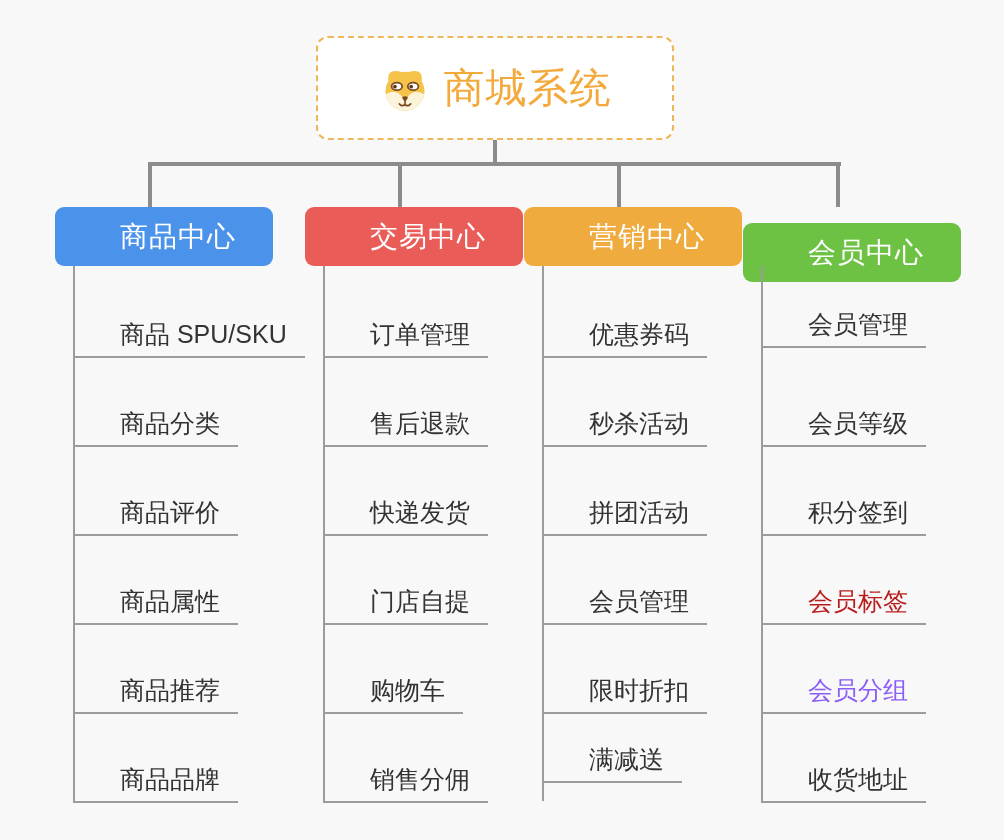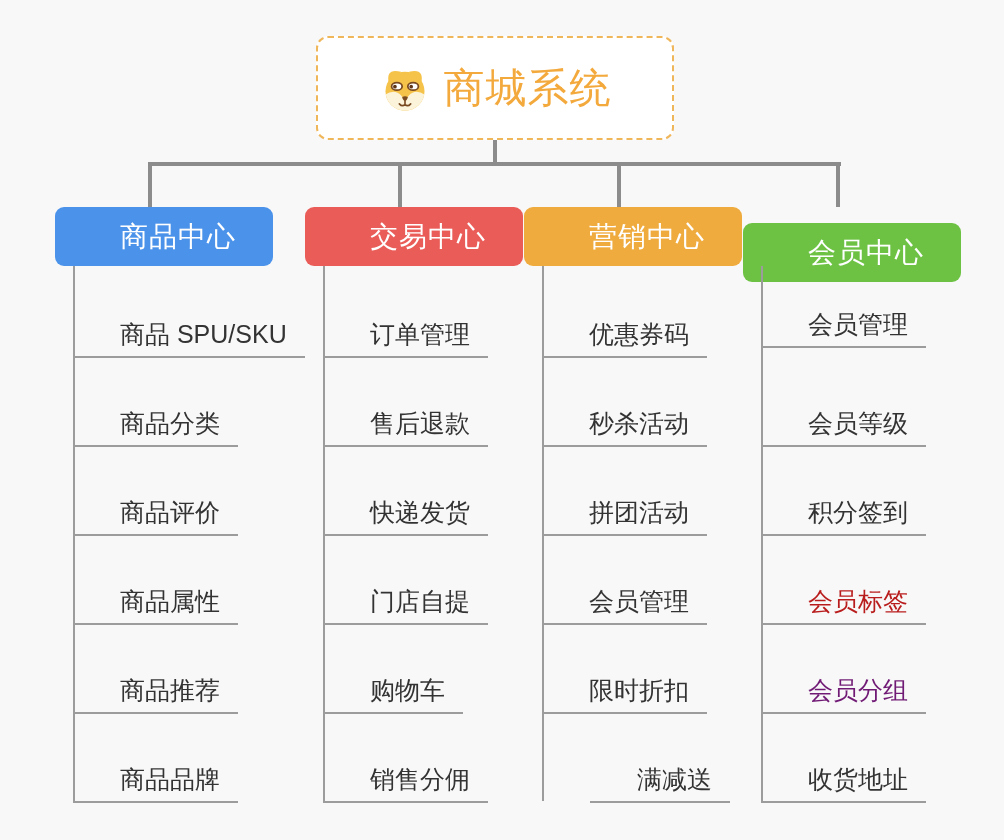--- a/index.html
+++ b/index.html
@@ -150,28 +150,28 @@
     <div class="conn conn-drop" style="background: rgb(140, 140, 140);"></div>
     <div class="branch-header" style="background: rgb(239, 171, 62);">
       <span class="branch-label">营销中心</span>
     </div>
     <div class="spine" style="background: rgb(156, 156, 156);"></div>
   <div class="leaf" style="top: 111px; border-bottom-color: rgb(156, 156, 156); color: rgb(51, 51, 51);">优惠券码</div>
       <div class="leaf" style="top: 200px; border-bottom-color: rgb(156, 156, 156); color: rgb(51, 51, 51);">秒杀活动</div>
       <div class="leaf" style="top: 289px; border-bottom-color: rgb(156, 156, 156); color: rgb(51, 51, 51);">拼团活动</div>
       <div class="leaf" style="top: 378px; border-bottom-color: rgb(156, 156, 156); color: rgb(51, 51, 51);">会员管理</div>
       <div class="leaf" style="top: 467px; border-bottom-color: rgb(156, 156, 156); color: rgb(51, 51, 51);">限时折扣</div>
-      <div class="leaf" style="top: 556px; border-bottom-color: rgb(156, 156, 156); color: rgb(51, 51, 51); margin-left: 48px;">满减送</div>
+      <div class="leaf" style="top: 536px; border-bottom-color: rgb(156, 156, 156); color: rgb(51, 51, 51);">满减送</div>
     </div>
     <div class="branch-col" style="left: 743px;">
     <div class="conn conn-drop" style="background: rgb(140, 140, 140);"></div>
     <div class="branch-header" style="background: rgb(109, 194, 68); margin-top: 16px;">
       <span class="branch-label">会员中心</span>
     </div>
     <div class="spine" style="background: rgb(156, 156, 156);"></div>
   <div class="leaf" style="top: 101px; border-bottom-color: rgb(156, 156, 156); color: rgb(51, 51, 51);">会员管理</div>
       <div class="leaf" style="top: 200px; border-bottom-color: rgb(156, 156, 156); color: rgb(51, 51, 51);">会员等级</div>
       <div class="leaf" style="top: 289px; border-bottom-color: rgb(156, 156, 156); color: rgb(51, 51, 51);">积分签到</div>
       <div class="leaf" style="top: 378px; border-bottom-color: rgb(156, 156, 156); color: #b91c1c;">会员标签</div>
-      <div class="leaf" style="top: 467px; border-bottom-color: rgb(156, 156, 156); color: #701a75;">会员分组</div>
+      <div class="leaf" style="top: 467px; border-bottom-color: rgb(156, 156, 156); color: #8b5cf6;">会员分组</div>
       <div class="leaf" style="top: 556px; border-bottom-color: rgb(156, 156, 156); color: rgb(51, 51, 51);">收货地址</div>
     </div>
   </div>
 
 </body></html>

